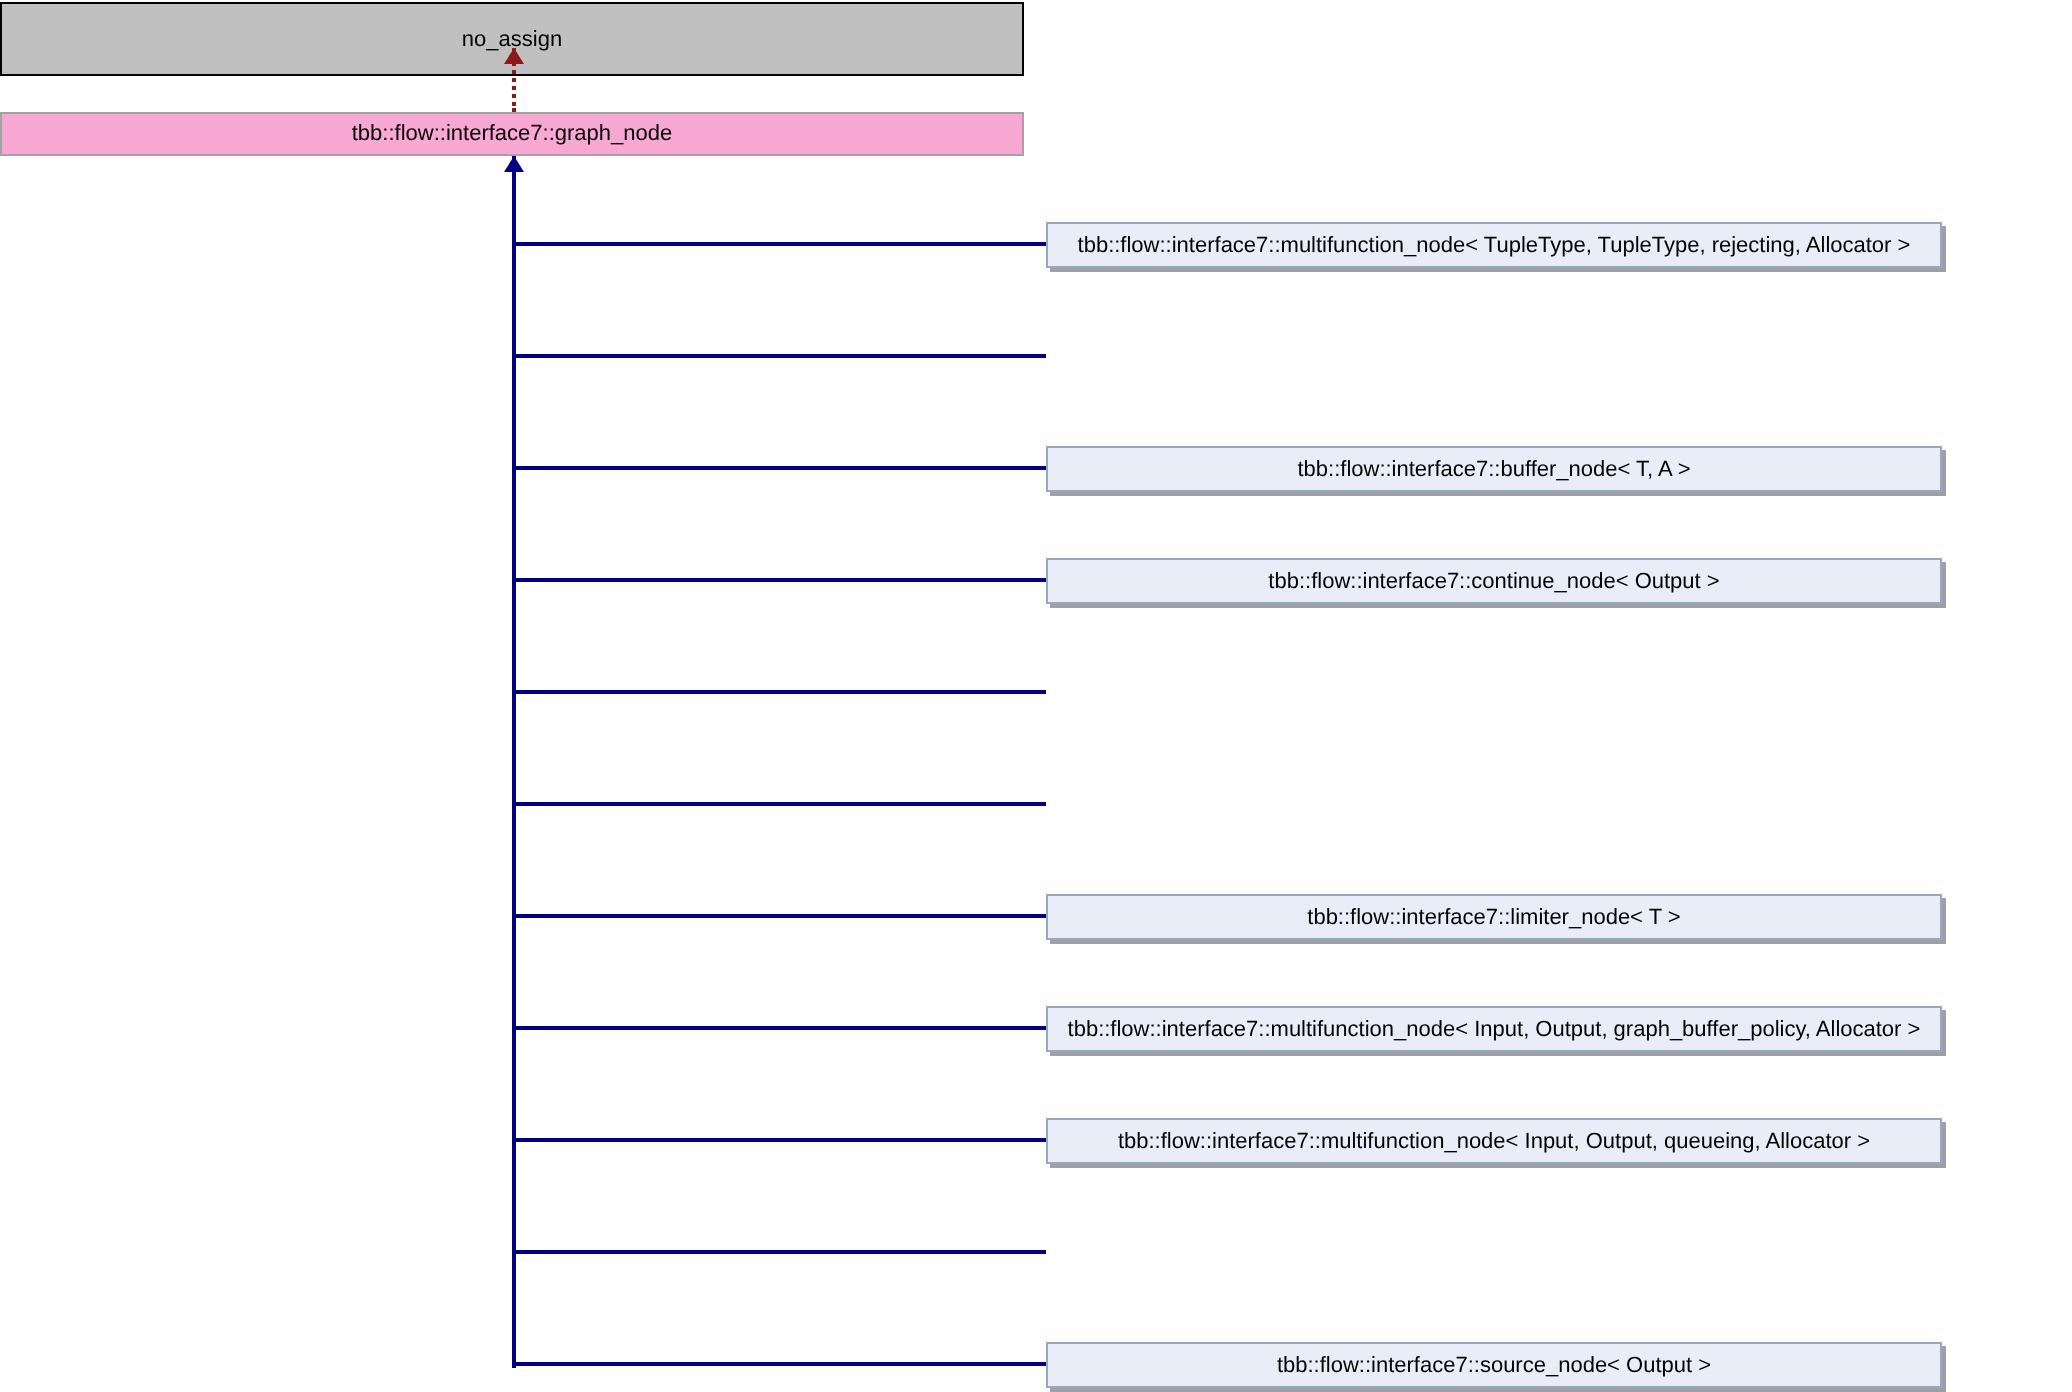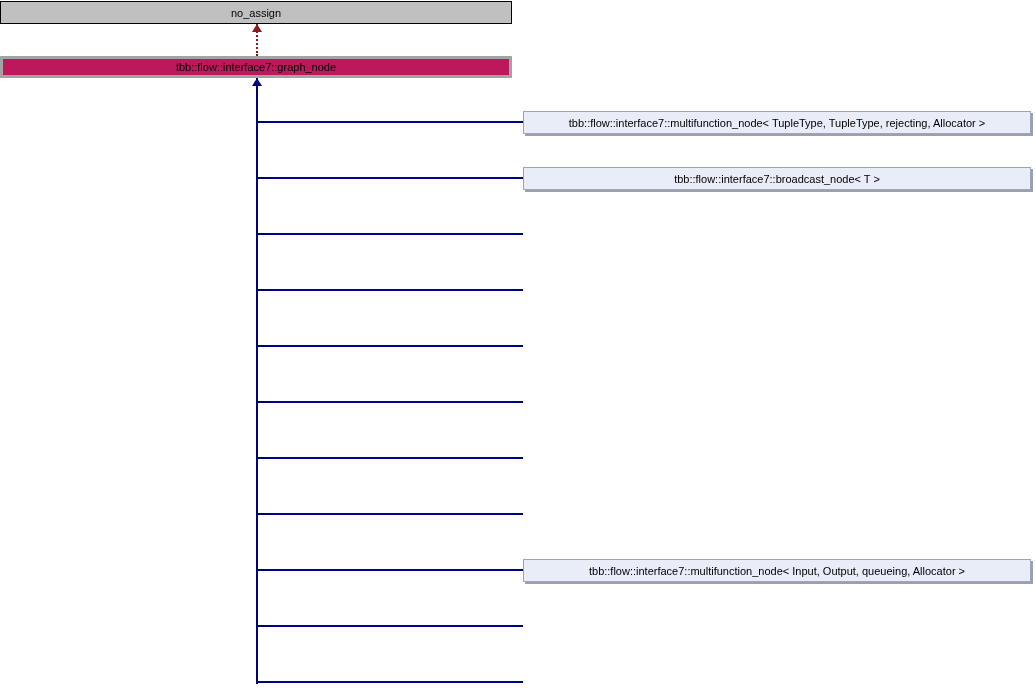--- a/index.html
+++ b/index.html
@@ -23,35 +23,35 @@
     display: flex;
     align-items: center;
     justify-content: center;
     white-space: nowrap;
     overflow: hidden;
   }
   .box-undoc {
     left: 0;
     top: 1px;
     width: 512px;
-    height: 23px;
+    height: 37px;
     background: #c0c0c0;
     border: 1px solid #000000;
   }
   .box-current {
     left: 0;
     top: 56px;
     width: 512px;
     height: 22px;
-    background: #be185d;
-    border: 3px solid #a3a3a3;
+    background: #f9a8d4;
+    border: 1px solid #a3a3a3;
   }
   .dbox {
     left: 523px;
-    width: 508px;
+    width: 448px;
     height: 23px;
     background: #e8edf7;
     border: 1px solid #99a5c6;
     box-shadow: 2px 2px 0 0 #a0a0a0;
   }
   .edge-private {
     position: absolute;
     left: 256px;
     top: 24px;
     width: 0;
@@ -103,34 +103,38 @@
 
   <div class="cbox box-current">tbb::flow::interface7::graph_node</div>
 
   <div class="arrow-up arrow-blue"></div>
   <div class="trunk"></div>
 
   <div class="branch" style="top:121px"></div>
   <div class="cbox dbox" style="top:111px">tbb::flow::interface7::multifunction_node&lt; TupleType, TupleType, rejecting, Allocator &gt;</div>
 
   <div class="branch" style="top:177px"></div>
-  <div class="cbox dbox" style="top:167px">tbb::flow::interface7::broadcast_node&lt; T &gt;</div>
 
   <div class="branch" style="top:233px"></div>
+  <div class="cbox dbox" style="top:223px">tbb::flow::interface7::buffer_node&lt; T, A &gt;</div>
 
   <div class="branch" style="top:289px"></div>
+  <div class="cbox dbox" style="top:279px">tbb::flow::interface7::continue_node&lt; Output &gt;</div>
 
   <div class="branch" style="top:345px"></div>
 
   <div class="branch" style="top:401px"></div>
 
   <div class="branch" style="top:457px"></div>
+  <div class="cbox dbox" style="top:447px">tbb::flow::interface7::limiter_node&lt; T &gt;</div>
 
   <div class="branch" style="top:513px"></div>
+  <div class="cbox dbox" style="top:503px">tbb::flow::interface7::multifunction_node&lt; Input, Output, graph_buffer_policy, Allocator &gt;</div>
 
   <div class="branch" style="top:569px"></div>
   <div class="cbox dbox" style="top:559px">tbb::flow::interface7::multifunction_node&lt; Input, Output, queueing, Allocator &gt;</div>
 
   <div class="branch" style="top:625px"></div>
 
   <div class="branch" style="top:681px"></div>
+  <div class="cbox dbox" style="top:671px">tbb::flow::interface7::source_node&lt; Output &gt;</div>
 
 </div>
 
 </body></html>

